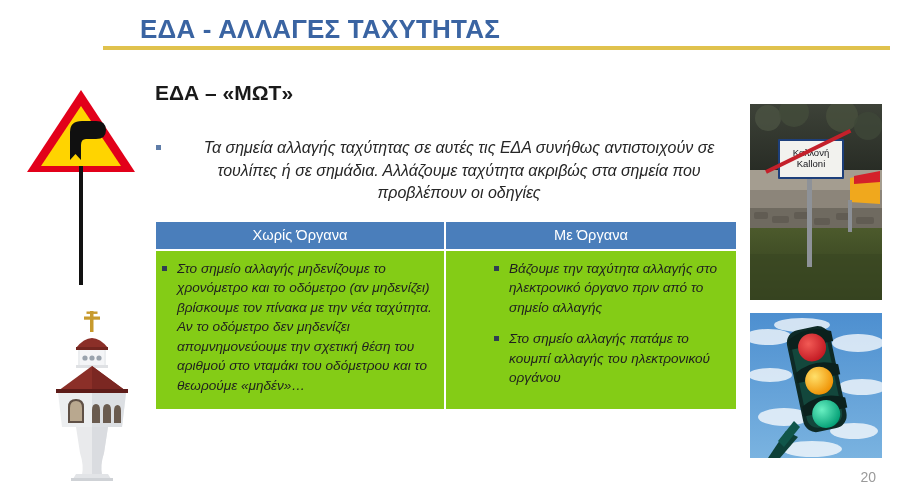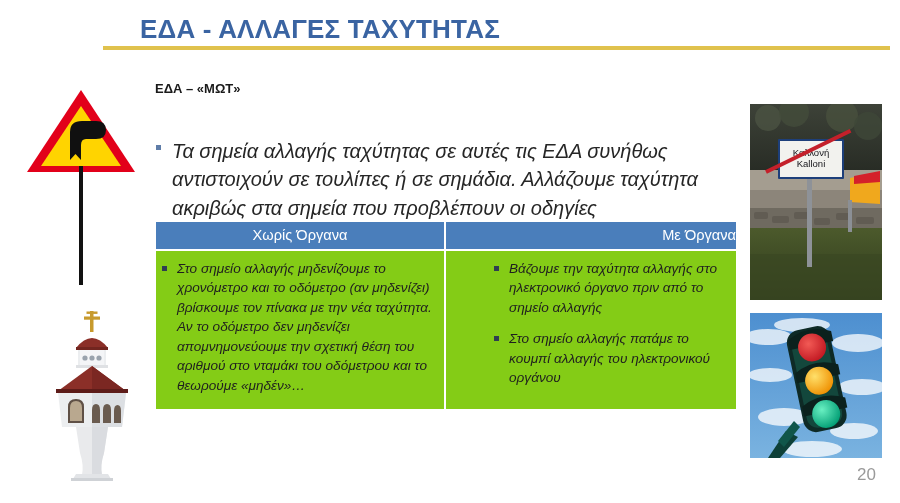--- a/index.html
+++ b/index.html
@@ -38,21 +38,21 @@
     width: 787px;
     height: 4px;
     background: #e0c24d;
   }
 
   
   #subtitle {
     position: absolute;
     left: 155px;
     top: 81px;
-    font-size: 13px;
+    font-size: 21px;
     font-weight: bold;
     color: #1a1a1a;
   }
 
   
   #intro-bullet {
     position: absolute;
     left: 156px;
     top: 137px;
     width: 590px;
@@ -61,23 +61,24 @@
   }
   .sq-bullet {
     flex: 0 0 auto;
     width: 5px;
     height: 5px;
     background: #5f7da8;
     margin-top: 8px;
   }
   #intro-bullet .btext {
     font-style: italic;
-    font-size: 20px;
+    font-size: 16px;
     line-height: 1.42;
     color: #262626;
+    text-align: center;
   }
 
   
   #cmp-table {
     position: absolute;
     left: 156px;
     top: 222px;
     width: 578px;
     border-collapse: collapse;
     table-layout: fixed;
@@ -85,21 +86,21 @@
   }
   #cmp-table th {
     background: #4a7ebb;
     color: #ffffff;
     font-size: 14.6px;
     font-weight: normal;
     text-align: center;
     padding: 5px 0 6px 0;
     border-right: 2px solid #ffffff;
   }
-  #cmp-table th:last-child { border-right: none; text-align: right; }
+  #cmp-table th:last-child { border-right: none; }
   #cmp-table td {
     background: #84cc16;
     vertical-align: top;
     padding: 8px 10px 14px 6px;
     border-right: 2px solid #ffffff;
     border-top: 2px solid #ffffff;
   }
   #cmp-table td:last-child { border-right: none; padding-left: 48px; }
   .cell-li {
     display: flex;
@@ -194,21 +195,21 @@
     height: 145px;
     overflow: hidden;
     background: #5e9ad2;
   }
 
   
   #page-number {
     position: absolute;
     right: 24px;
     bottom: 18px;
-    font-size: 17px;
+    font-size: 14px;
     color: #9a9a9a;
   }
 </style>
 </head>
 <body>
 
 <div id="slide">
 
   <div id="slide-title">ΕΔΑ - ΑΛΛΑΓΕΣ ΤΑΧΥΤΗΤΑΣ</div>
   <div id="title-rule"></div>

